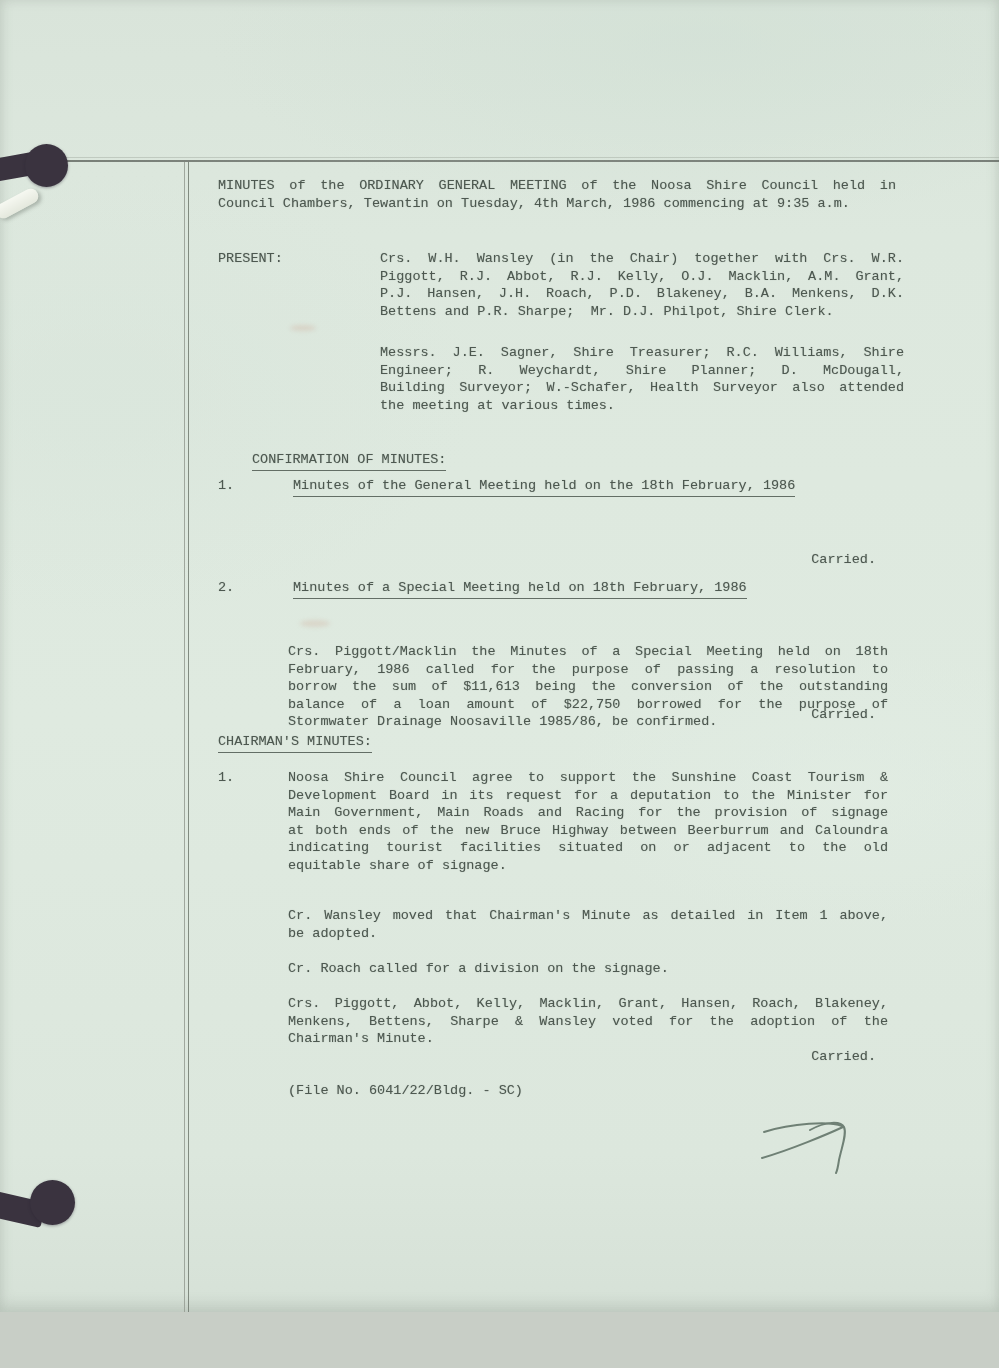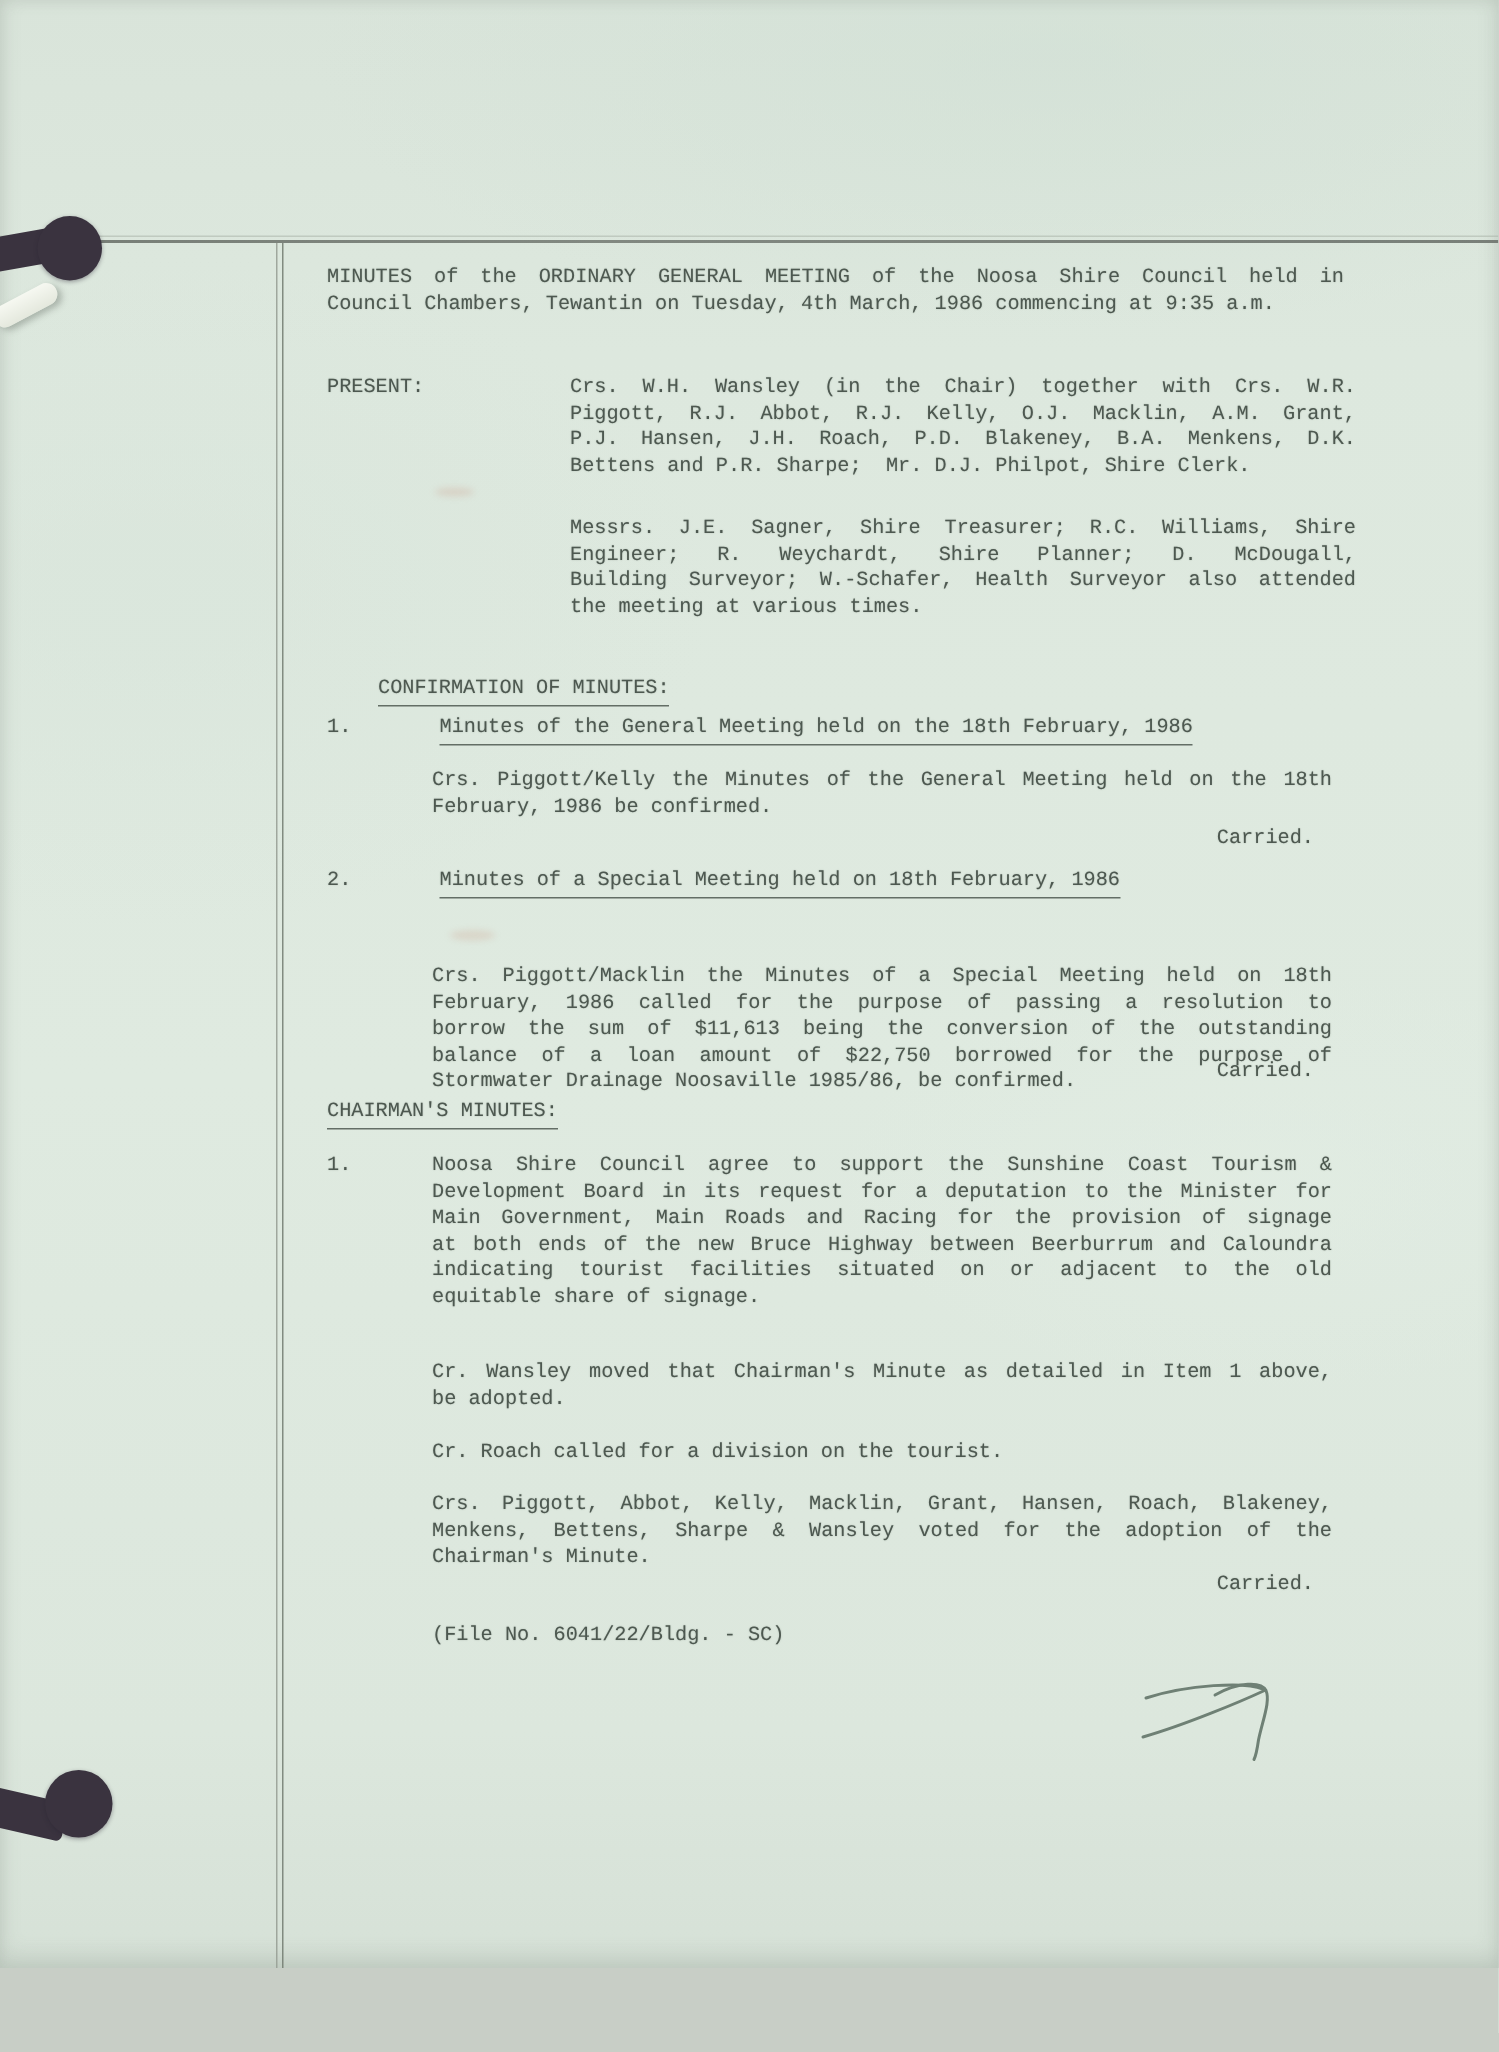--- a/index.html
+++ b/index.html
@@ -74,24 +74,20 @@
       <div class="tline just">Messrs. J.E. Sagner, Shire Treasurer; R.C. Williams, Shire</div>
       <div class="tline just">Engineer; R. Weychardt, Shire Planner; D. McDougall,</div>
       <div class="tline just">Building Surveyor; W.-Schafer, Health Surveyor also attended</div>
       <div class="tline">the meeting at various times.</div>
     </div>
 
   <div class="abs" style="left:218px;top:451px;margin-left:34px;"><span class="u">CONFIRMATION OF MINUTES:</span></div>
 
   <div class="abs" style="left:218px;top:477px;">1.</div>
   <div class="abs" style="left:293px;top:477px;"><span class="u">Minutes of the General Meeting held on the 18th February, 1986</span></div>
-  <div class="abs" style="left:288px;top:512px;width:600px;">
-      <div class="tline just">Crs. Piggott/Kelly the Minutes of the General Meeting held on the 18th</div>
-      <div class="tline">February, 1986 be confirmed.</div>
-    </div>
   <div class="abs right" style="left:288px;top:551px;width:588px;">Carried.</div>
 
   <div class="abs" style="left:218px;top:579px;">2.</div>
   <div class="abs" style="left:293px;top:579px;"><span class="u">Minutes of a Special Meeting held on 18th February, 1986</span></div>
   <div class="abs" style="left:288px;top:614px;width:600px;margin-top:29px;">
       <div class="tline just">Crs. Piggott/Macklin the Minutes of a Special Meeting held on 18th</div>
       <div class="tline just">February, 1986 called for the purpose of passing a resolution to</div>
       <div class="tline just">borrow the sum of $11,613 being the conversion of the outstanding</div>
       <div class="tline just">balance of a loan amount of $22,750 borrowed for the purpose of</div>
       <div class="tline">Stormwater Drainage Noosaville 1985/86, be confirmed.</div>
@@ -107,21 +103,21 @@
       <div class="tline just">Main Government, Main Roads and Racing for the provision of signage</div>
       <div class="tline just">at both ends of the new Bruce Highway between Beerburrum and Caloundra</div>
       <div class="tline just">indicating tourist facilities situated on or adjacent to the old</div>
       <div class="tline">equitable share of signage.</div>
     </div>
 
   <div class="abs" style="left:288px;top:907px;width:600px;">
       <div class="tline just">Cr. Wansley moved that Chairman's Minute as detailed in Item 1 above,</div>
       <div class="tline">be adopted.</div>
     </div>
-  <div class="abs" style="left:288px;top:960px;width:600px;">Cr. Roach called for a division on the tourist.</div>
+  <div class="abs" style="left:288px;top:960px;width:600px;">Cr. Roach called for a division on the signage.</div>
   <div class="abs" style="left:288px;top:995px;width:600px;">
       <div class="tline just">Crs. Piggott, Abbot, Kelly, Macklin, Grant, Hansen, Roach, Blakeney,</div>
       <div class="tline just">Menkens, Bettens, Sharpe &amp; Wansley voted for the adoption of the</div>
       <div class="tline">Chairman's Minute.</div>
     </div>
   <div class="abs right" style="left:288px;top:1048px;width:588px;">Carried.</div>
 
   <div class="abs" style="left:288px;top:1082px;">(File No. 6041/22/Bldg. - SC)</div>
 
   <svg class="abs" style="left:752px;top:1112px;" width="112" height="70" viewBox="0 0 112 70">

